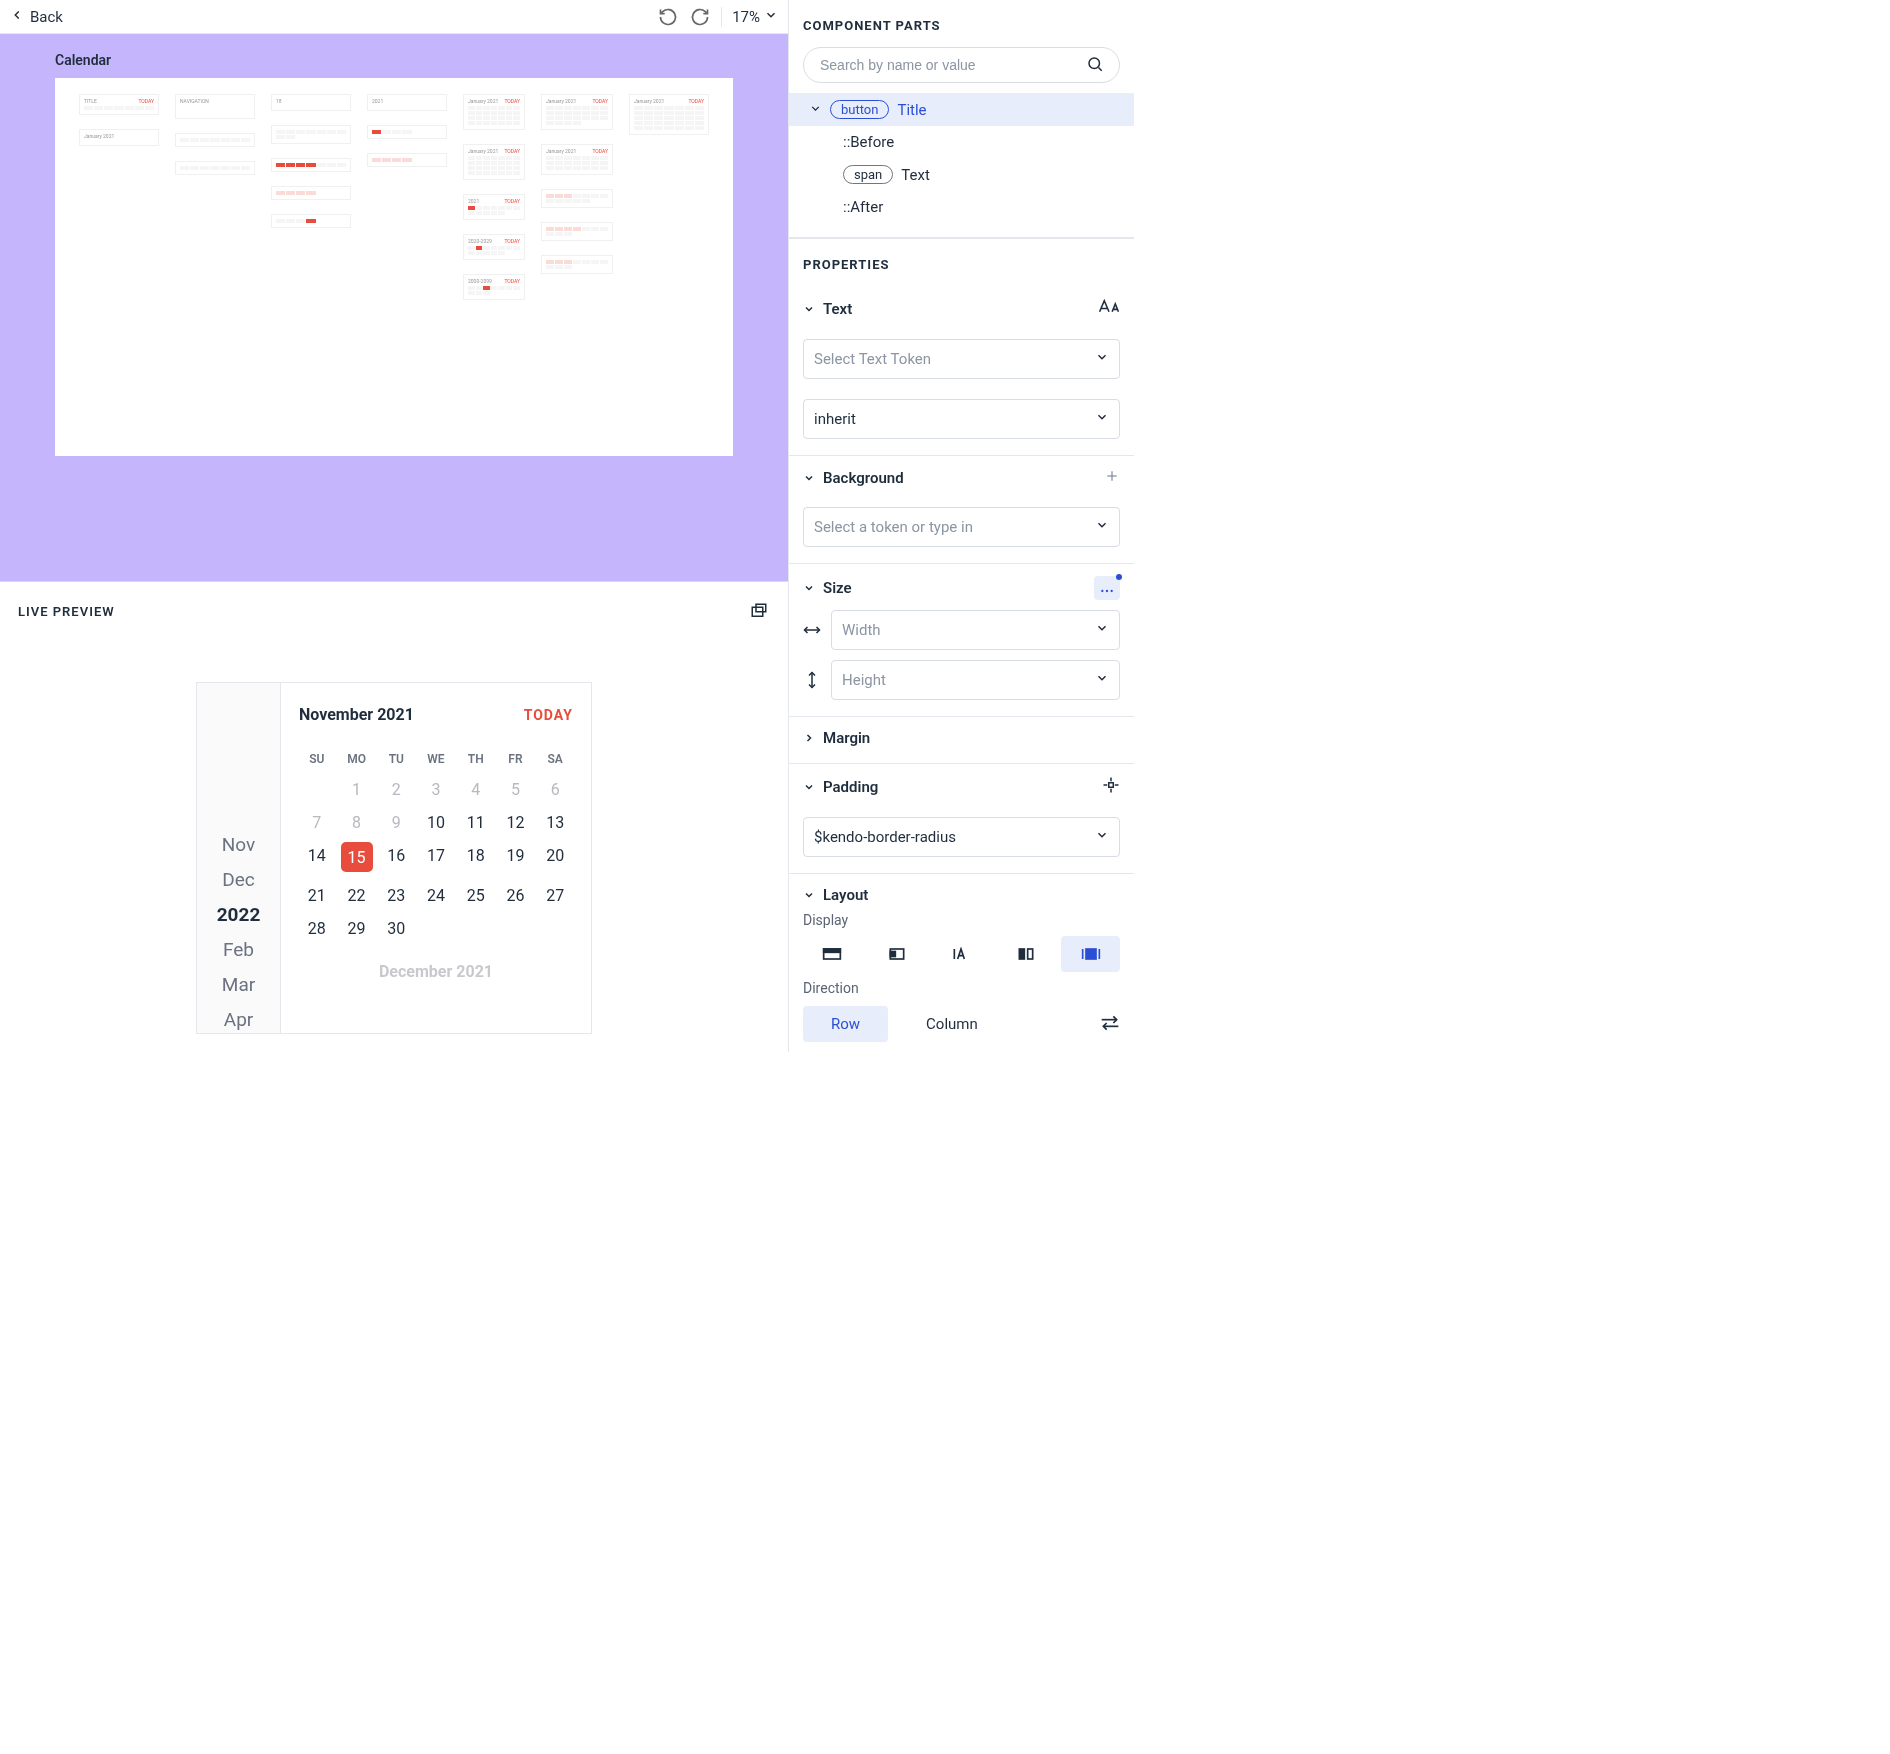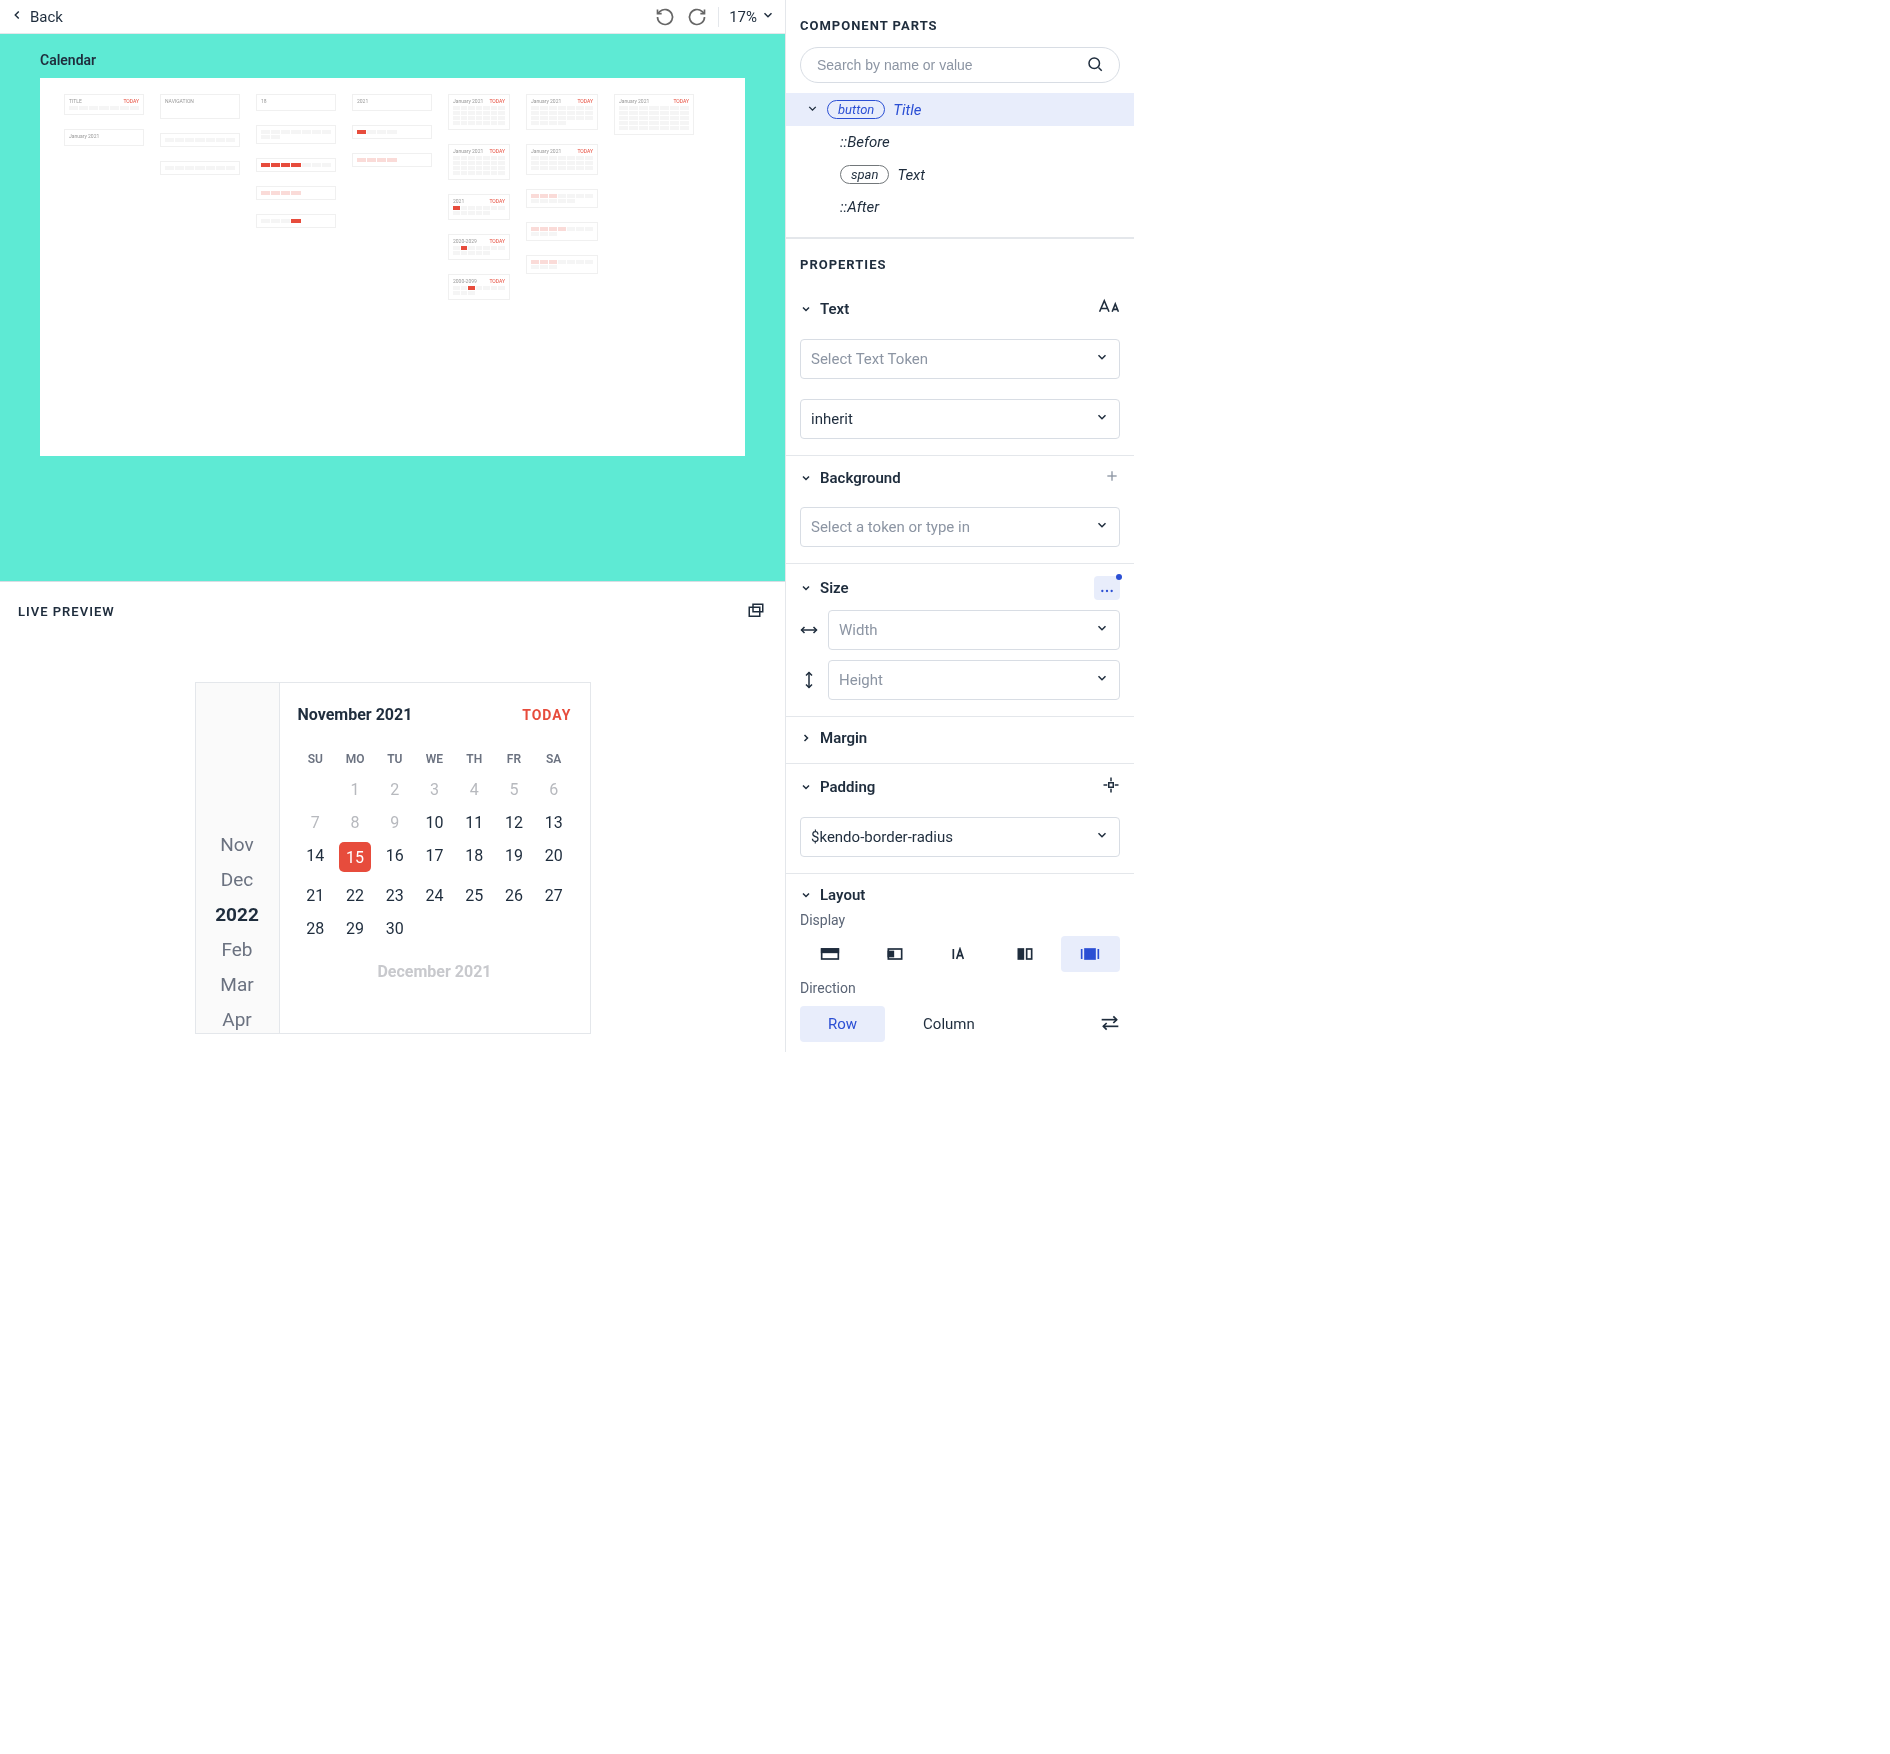--- a/index.html
+++ b/index.html
@@ -24,21 +24,21 @@
     gap: 16px;
     text-align: center;
   }
   .back-btn { display: flex; align-items: center; gap: 6px; cursor: pointer; font-size: 15px; color: #1f2d3d; }
   .tool-right { margin-left: auto; display: flex; align-items: center; gap: 10px; }
   .zoom { display: flex; align-items: center; gap: 4px; font-size: 15px; color: #1f2d3d; }
   .icon-btn { width: 22px; height: 22px; display: inline-flex; align-items: center; justify-content: center; color: #666; cursor: pointer; }
   .sep { width: 1px; height: 20px; background: #e4e7eb; }
 
   
-  .canvas-area { flex: 1; background: #5eead4; padding: 18px 40px 10px; }
+  .canvas-area { flex: 1; background: #c4b5fd; padding: 18px 55px 10px; }
   .canvas-title { font-size: 14px; color: #1f2d3d; margin-bottom: 10px; font-weight: 600; }
   .canvas-art {
     background: #fff;
     height: 378px;
     padding: 16px 24px;
     display: flex;
     gap: 16px;
     overflow: hidden;
   }
   .art-col { display: flex; flex-direction: column; gap: 14px; }
@@ -103,21 +103,21 @@
     width: 100%;
     border: 1px solid #d8dde4;
     border-radius: 999px;
     height: 36px;
     padding: 0 38px 0 16px;
     font-size: 14px; color: #1f2d3d;
   }
   .search-input::placeholder { color: #8c95a3; }
   .search-ico { margin-left: -34px; color: #1f2d3d; }
 
-  .tree { padding: 10px 0 14px; font-style: italic; }
+  .tree { padding: 10px 0 14px; }
   .tree-row {
     display: flex; align-items: center; gap: 8px;
     padding: 7px 14px 7px 20px;
   }
   .tree-row.selected { background: #e8edfb; }
   .tree-row .title { font-size: 15px; color: #2b4fd4; }
   .tree-row.selected .title { color: #2b4fd4; }
   .tree-row .plain { color: #1f2d3d; font-size: 15px; }
   .pill {
     border: 1.5px solid #2b4fd4; color: #2b4fd4;

